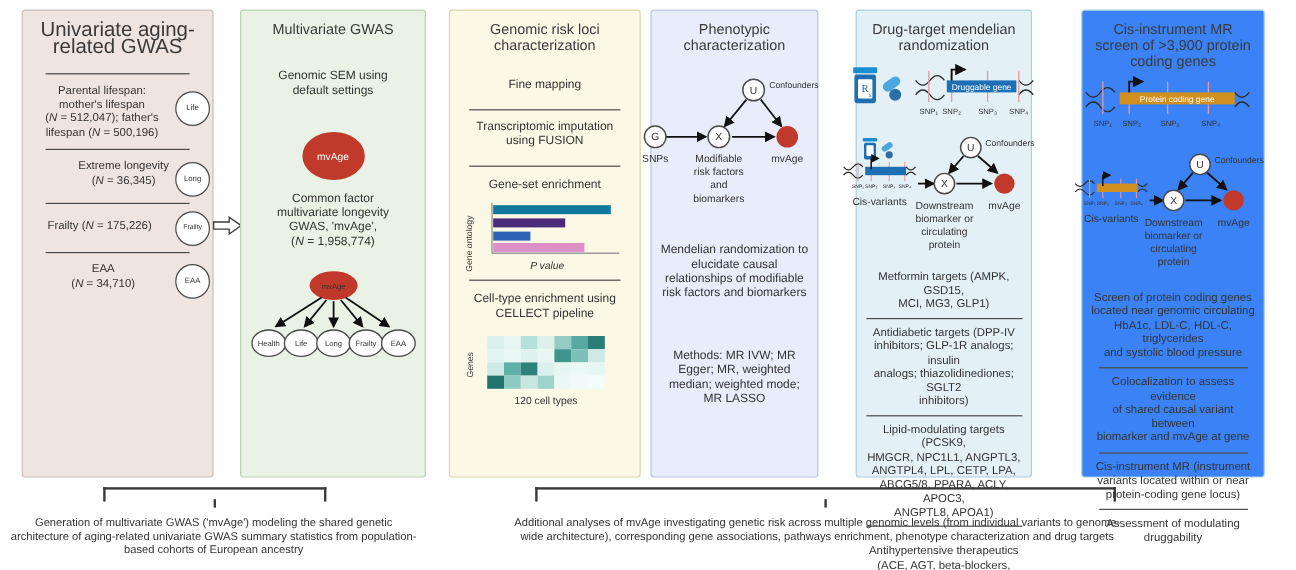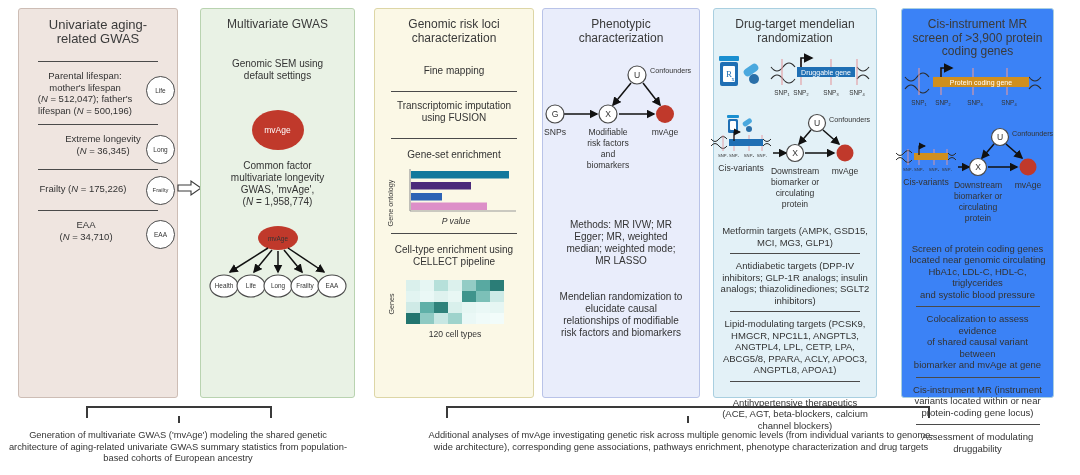--- a/index.html
+++ b/index.html
@@ -12,22 +12,22 @@
 
   
   .panel{position:absolute;top:8px;height:390px;border-radius:3px;box-sizing:border-box;}
   .panel .ptitle{
     text-align:center;font-size:11.5px;line-height:13.5px;color:#3a3a3a;
     padding:9px 8px 0 8px;
   }
   .p1{left:18px;width:160px;background:#efe5e0;border:1px solid #cdbdb5;}
   .p2{left:200px;width:155px;background:#e9f2e5;border:1px solid #b9d3b0;}
   .p3{left:374px;width:160px;background:#fbf8e6;border:1px solid #ddd6a6;}
-  .p4{left:542px;width:158px;background:#e9edfb;border:1px solid #b9c3e8;}
-  .p5{left:713px;width:164px;background:#e3f1f7;border:1px solid #a9cfe0;}
+  .p4{left:542px;width:140px;background:#e9edfb;border:1px solid #b9c3e8;}
+  .p5{left:713px;width:147px;background:#e3f1f7;border:1px solid #a9cfe0;}
   .p6{left:901px;width:153px;background:#3b82f6;border:1px solid #a9cfe0;}
 
   .hr{height:1px;background:#4a4a4a;margin:6px auto;}
   .ctext{text-align:center;font-size:9.5px;line-height:11.5px;color:#333;padding:0 6px;}
   .ctext.big{font-size:10px;line-height:12px;}
   em{font-style:italic;}
 
   
   .row1{position:relative;padding:0 30px 0 6px;}
   .circ{
@@ -54,21 +54,21 @@
   .lbl{font-size:6.4px;fill:#333;font-family:"Liberation Sans",sans-serif;}
   .lbl9{font-size:8.6px;fill:#333;font-family:"Liberation Sans",sans-serif;}
   .lbl75{font-size:7.2px;fill:#333;font-family:"Liberation Sans",sans-serif;}
 </style>
 </head>
 <body>
 
 <div class="board">
 
   <div class="panel p1">
-    <div class="ptitle" style="white-space:pre-line;font-size:13px;">Univariate aging-
+    <div class="ptitle" style="white-space:pre-line;font-size:17px;">Univariate aging-
 related GWAS</div>
 
     <div style="margin-top:16px;">
 
       <div class="hr" style="width:120px;margin-top:8px;"></div>
 
       <div class="row1" style="height:50px;">
         <div class="ctext" style="white-space:pre-line;padding-top:2px;padding-left:0;padding-right:2px;">Parental lifespan:<br>mother's lifespan<br>(<em>N</em> = 512,047); father's<br>lifespan (<em>N</em> = 500,196)</div>
         <div class="circ" style="right:2px;top:8px;width:27px;height:27px;">Life</div>
       </div>
@@ -248,28 +248,28 @@
         <text x="67" y="76" text-anchor="middle" class="lbl9">Modifiable</text>
         <text x="67" y="87" text-anchor="middle" class="lbl9">risk factors</text>
         <text x="67" y="98" text-anchor="middle" class="lbl9">and</text>
         <text x="67" y="109" text-anchor="middle" class="lbl9">biomarkers</text>
 
         <circle cx="124" cy="55" r="9" fill="#c0392b"></circle>
         <text x="124" y="76" text-anchor="middle" class="lbl9">mvAge</text>
       </svg>
     </div>
 
+    <div class="ctext big" style="white-space:pre-line;margin-top:24px;">Mendelian randomization to
+elucidate causal
+relationships of modifiable
+risk factors and biomarkers</div>
     <div class="ctext big" style="white-space:pre-line;margin-top:40px;">Methods: MR IVW; MR
 Egger; MR, weighted
 median; weighted mode;
 MR LASSO</div>
-    <div class="ctext big" style="white-space:pre-line;margin-top:24px;">Mendelian randomization to
-elucidate causal
-relationships of modifiable
-risk factors and biomarkers</div>
   </div>
 
   <div class="panel p5">
     <div class="ptitle" style="white-space:pre-line;font-size:12px;">Drug-target mendelian
 randomization</div>
 
     <div style="display:flex;justify-content:center;margin-top:6px;">
       <svg width="172" height="50" viewBox="0 0 172 50">
 
         <g>

